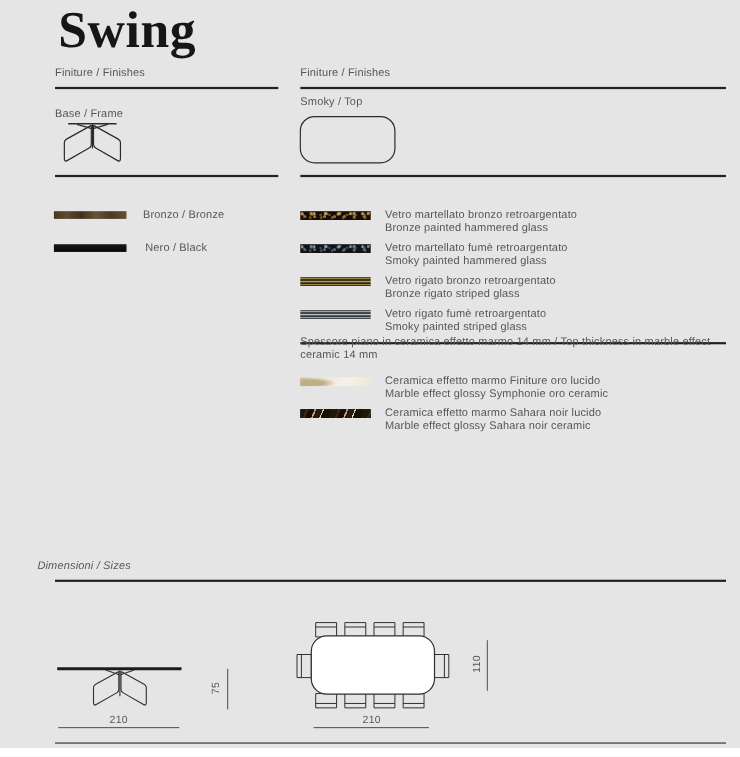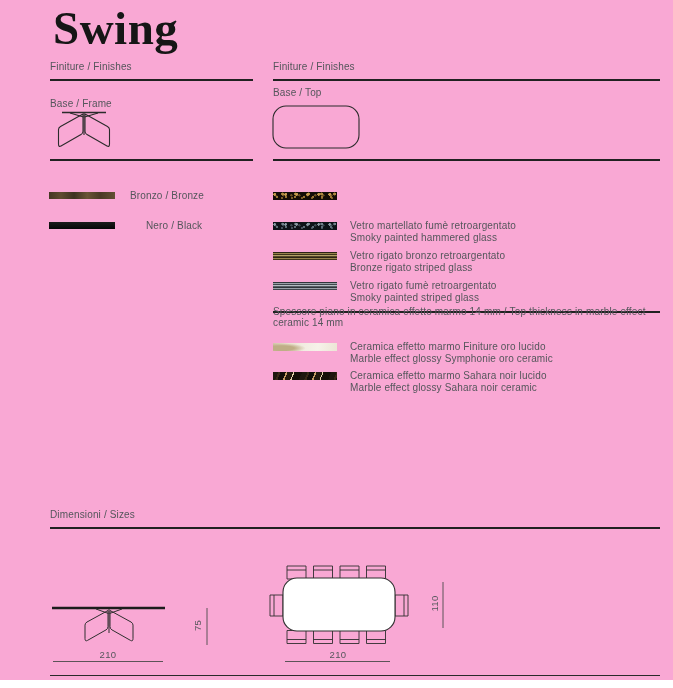--- a/index.html
+++ b/index.html
@@ -1,16 +1,16 @@
 <!DOCTYPE html>
 <html><head>
 <meta charset="utf-8">
 <style>
   html,body{margin:0;padding:0;background:#ffffff;}
-  .page{position:relative;width:673px;height:680px;background:#f9a8d4;overflow:hidden;
+  .page{position:relative;width:673px;height:680px;background:#e5e5e5;overflow:hidden;
         font-family:"Liberation Sans",sans-serif;}
   .abs{position:absolute;}
   .title{font-family:"Liberation Serif",serif;font-size:47px;font-weight:700;
          letter-spacing:.5px;color:#161616;line-height:50px;}
   .lbl{font-size:10px;color:#54565b;letter-spacing:.15px;line-height:11px;}
   .dimlbl{font-size:9.5px;color:#54565b;letter-spacing:.3px;text-align:center;}
   .rule{background:#212121;height:1.6px;}
   .rule-thin{background:#2a2a2a;height:1.4px;}
   .swatch{position:absolute;}
   .sw-bronzo{background:linear-gradient(90deg,#453723 0%,#5f4b2f 18%,#3e3220 38%,#6a5435 58%,#4a3a25 78%,#635033 100%);}
@@ -63,37 +63,41 @@
       </g>
     </svg>
   </div>
 
   <div class="abs rule" style="left:50px;top:159px;width:203px;"></div>
 
   <div class="swatch sw-bronzo" style="left:49px;top:192px;width:66px;height:7px;"></div>
   <div class="abs lbl" style="left:130px;top:190px;">Bronzo / Bronze</div>
 
   <div class="swatch sw-nero" style="left:49px;top:222px;width:66px;height:7px;"></div>
-  <div class="abs lbl" style="left:146px;top:220px;">Nero / Black</div>
+  <div class="abs lbl" style="left:132px;top:220px;">Nero / Black</div>
 
   <div class="abs lbl" style="left:273px;top:61px;">Finiture / Finishes</div>
   <div class="abs rule" style="left:273px;top:79px;width:387px;"></div>
 
-  <div class="abs lbl" style="left:273px;top:87px;">Base / Top</div>
+  <div class="abs lbl" style="left:273px;top:87px;">Smoky / Top</div>
 
   <div class="abs" style="left:272px;top:105px;">
     <svg width="88" height="44" viewBox="0 0 88 44">
       <rect x="1" y="1" width="86" height="42" rx="13" ry="13" fill="none" stroke="#2b2b2b" stroke-width="1.1"></rect>
     </svg>
   </div>
 
   <div class="abs rule" style="left:273px;top:159px;width:387px;"></div>
 
 
   <div class="swatch sw-mart-bronzo" style="left:273px;top:192px;width:64px;height:8px;"></div>
+  <div class="abs lbl two-line" style="left:350px;top:190px;">
+    <div class="l1">Vetro martellato bronzo retroargentato</div>
+    <div class="l2">Bronze painted hammered glass</div>
+  </div>
 
   <div class="swatch sw-mart-fume" style="left:273px;top:222px;width:64px;height:8px;"></div>
   <div class="abs lbl two-line" style="left:350px;top:220px;">
     <div class="l1">Vetro martellato fumè retroargentato</div>
     <div class="l2">Smoky painted hammered glass</div>
   </div>
 
   <div class="swatch sw-rig-bronzo" style="left:273px;top:252px;width:64px;height:8px;"></div>
   <div class="abs lbl two-line" style="left:350px;top:250px;">
     <div class="l1">Vetro rigato bronzo retroargentato</div>
@@ -115,21 +119,21 @@
     <div class="l1">Ceramica effetto marmo Finiture oro lucido</div>
     <div class="l2">Marble effect glossy Symphonie oro ceramic</div>
   </div>
 
   <div class="swatch sw-sahara" style="left:273px;top:372px;width:64px;height:8px;"></div>
   <div class="abs lbl two-line" style="left:350px;top:370px;">
     <div class="l1">Ceramica effetto marmo Sahara noir lucido</div>
     <div class="l2">Marble effect glossy Sahara noir ceramic</div>
   </div>
 
-  <div class="abs lbl" style="left:50px;top:509px;">Dimensioni / Sizes</div>
+  <div class="abs lbl" style="left:34px;top:509px;font-style:italic;">Dimensioni / Sizes</div>
   <div class="abs rule" style="left:50px;top:527px;width:610px;"></div>
 
   <div class="abs" style="left:40px;top:556px;">
     <svg width="420" height="112" viewBox="40 556 420 112">
       <g fill="none" stroke="#2f2f2f" stroke-width="1" stroke-linejoin="round">
 
         <line x1="52" y1="608" x2="165" y2="608" stroke-width="2.6" stroke="#1c1c1c"></line>
 
         <line x1="109" y1="609" x2="109" y2="633"></line>
         <line x1="96" y1="609" x2="108.5" y2="613.5"></line>

